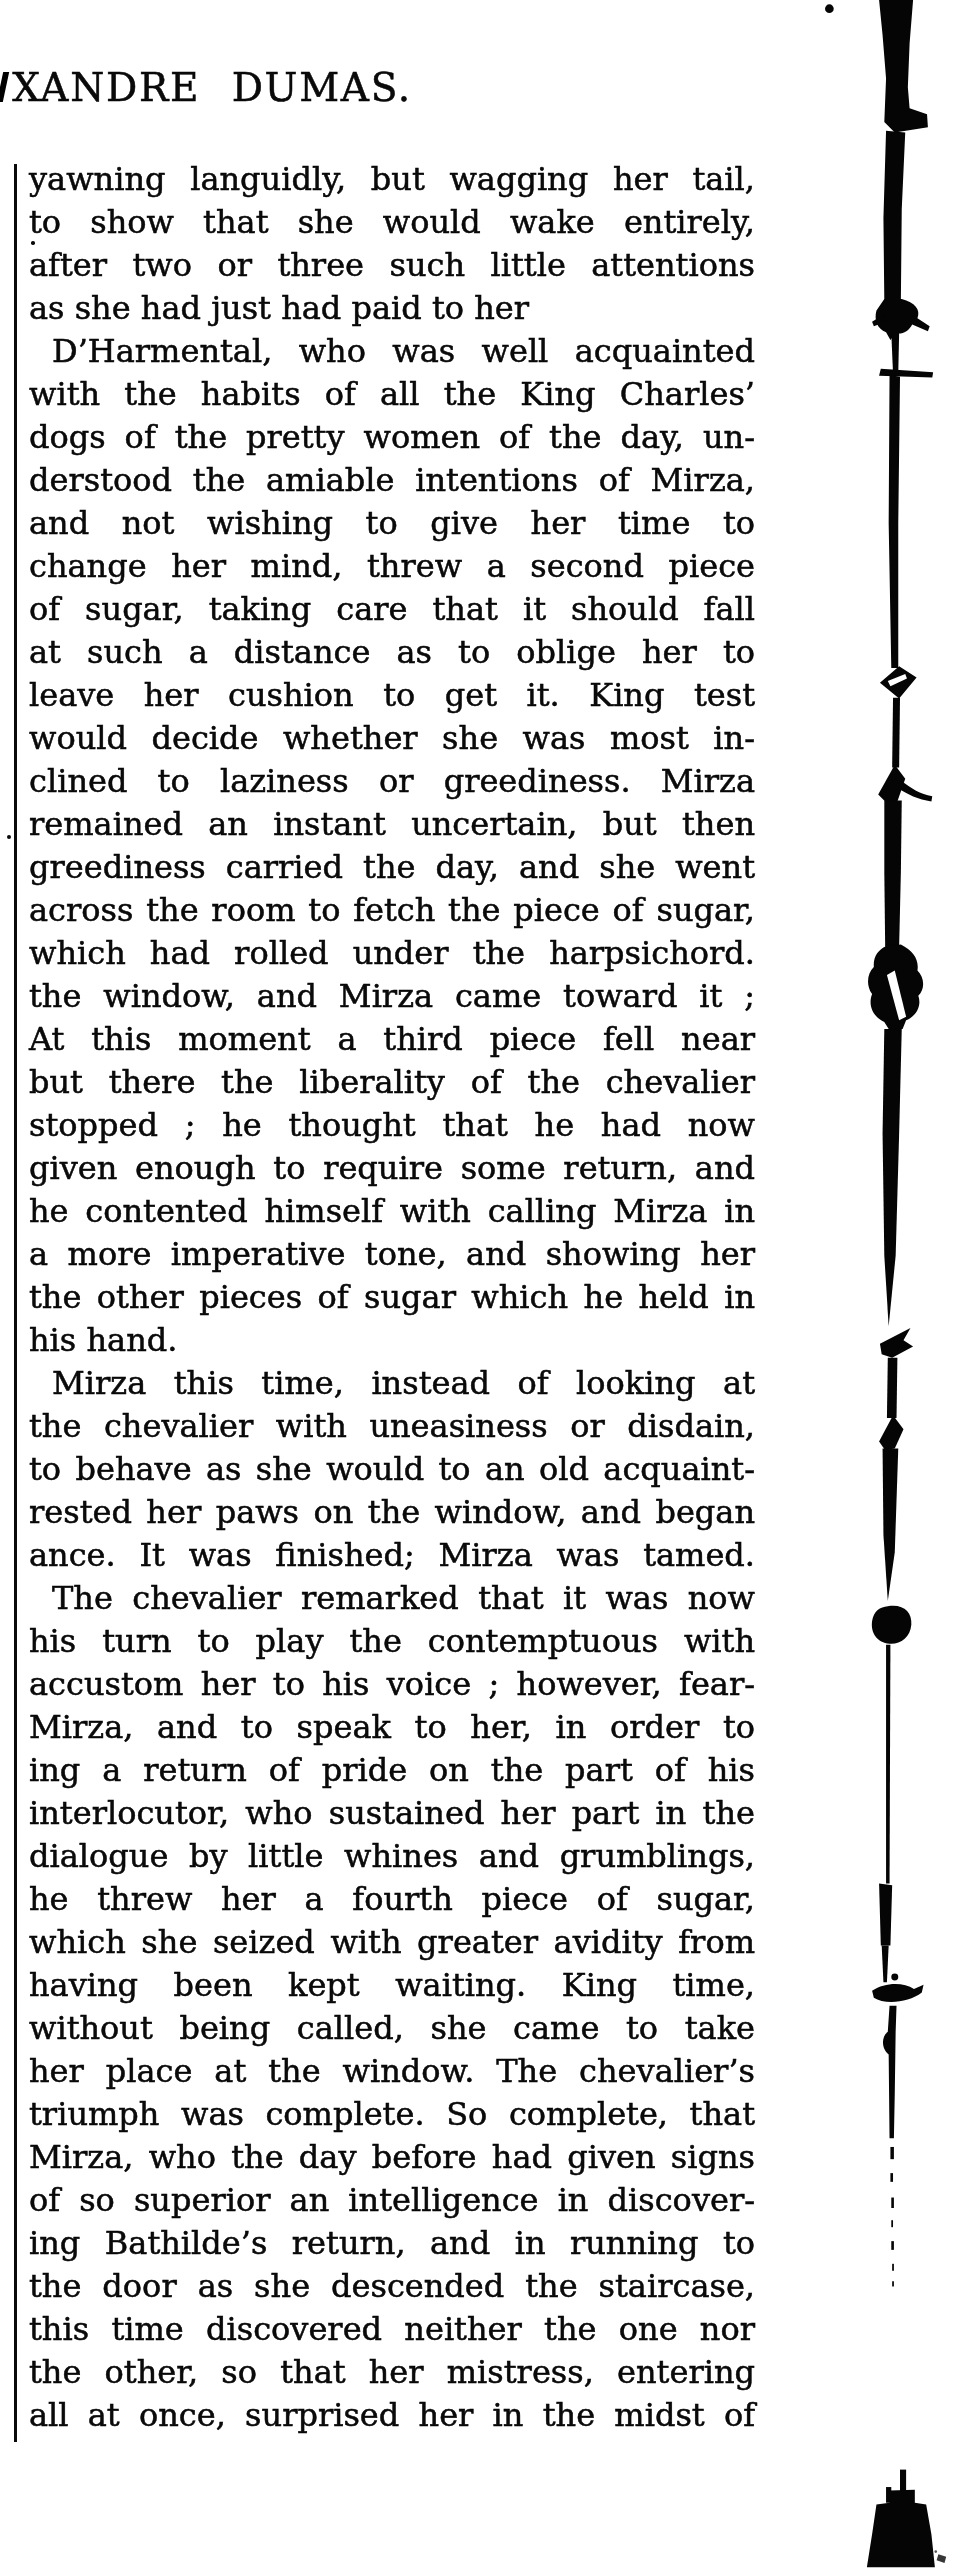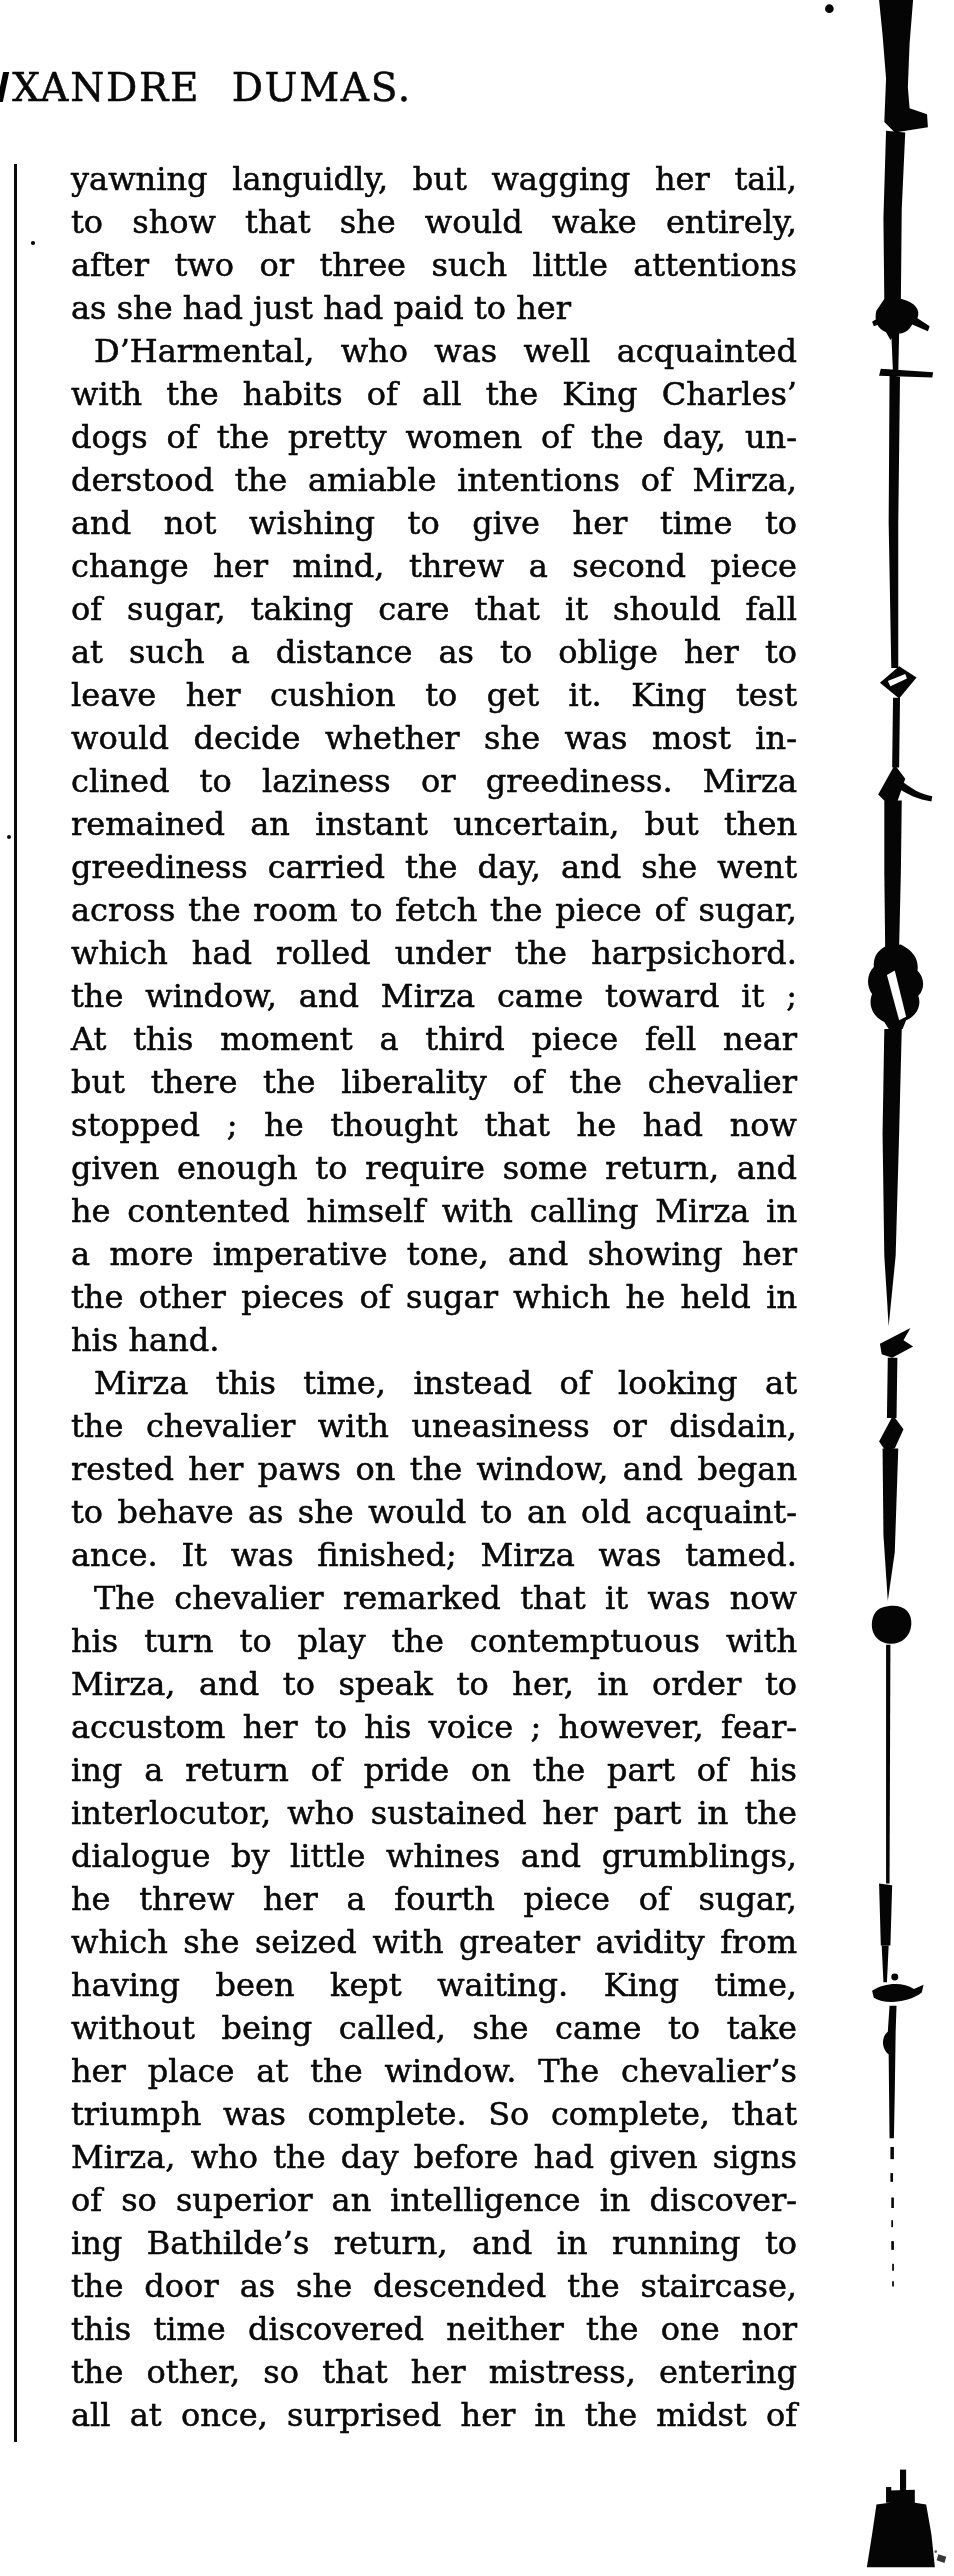--- a/index.html
+++ b/index.html
@@ -11,21 +11,21 @@
           font-size:39px;letter-spacing:1.7px;word-spacing:17.4px;
           -webkit-text-stroke:0.5px #000;}
   .frag{display:inline-block;width:6.1px;height:30px;background:#000;
         transform:skewX(-12deg);margin-right:6.1px;vertical-align:-0.9px;}
 
   
   .rule{position:absolute;left:14px;top:164px;width:2.6px;height:2278px;background:#0a0a0a;}
 
   
   .text{position:absolute;left:29px;top:158px;width:726px;
-        font-size:32px;line-height:43px;margin-left:42px;-webkit-text-stroke:0.5px #000;}
+        font-size:32px;line-height:43px;-webkit-text-stroke:0.5px #000;}
   .line{height:43px;text-align:justify;text-align-last:justify;white-space:nowrap;}
   .line.last{text-align-last:left;}
   .line.indent{text-indent:23px;}
 
   
   .ink{position:absolute;left:811px;top:0;width:144px;height:2576px;}
   .speck{position:absolute;background:#0a0a0a;border-radius:50%;}
   .speck.s1{left:31px;top:241px;width:3.5px;height:3.5px;}
   .speck.s2{left:7px;top:835px;width:4.4px;height:4.4px;}
 </style>
@@ -64,27 +64,27 @@
       <div class="line">At this moment a third piece fell near</div>
       <div class="line">but there the liberality of the chevalier</div>
       <div class="line">stopped ;  he thought that he had now</div>
       <div class="line">given enough to require some return, and</div>
       <div class="line">he contented himself with calling Mirza in</div>
       <div class="line">a more imperative tone, and showing her</div>
       <div class="line">the other pieces of sugar which he held in</div>
       <div class="line last">his hand.</div>
       <div class="line indent">Mirza this time, instead of looking at</div>
       <div class="line">the chevalier with uneasiness or disdain,</div>
+      <div class="line">to behave as she would to an old acquaint-</div>
       <div class="line">rested her paws on the window, and began</div>
-      <div class="line">to behave as she would to an old acquaint-</div>
       <div class="line">ance.   It was finished; Mirza was tamed.</div>
       <div class="line indent">The chevalier remarked that it was now</div>
       <div class="line">his turn to play the contemptuous with</div>
+      <div class="line">accustom her to his voice ;  however, fear-</div>
       <div class="line">Mirza, and to speak to her, in order to</div>
-      <div class="line">accustom her to his voice ;  however, fear-</div>
       <div class="line">ing a return of pride on the part of his</div>
       <div class="line">interlocutor, who sustained her part in the</div>
       <div class="line">dialogue by little whines and grumblings,</div>
       <div class="line">he threw her a fourth piece of sugar,</div>
       <div class="line">which she seized with greater avidity from</div>
       <div class="line">having been kept waiting.  King time,</div>
       <div class="line">without being called, she came to take</div>
       <div class="line">her place at the window.  The chevalier’s</div>
       <div class="line">triumph was complete.  So complete, that</div>
       <div class="line">Mirza, who the day before had given signs</div>

